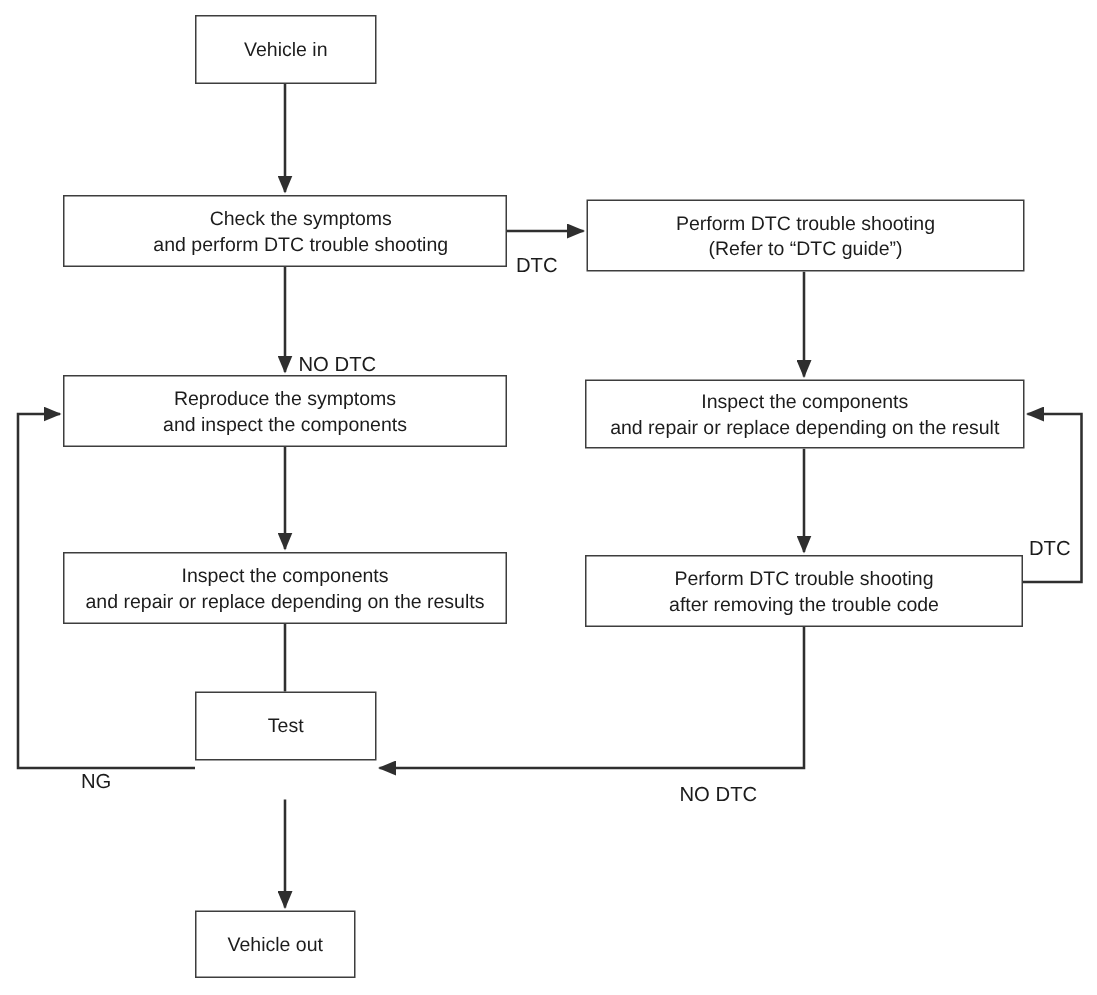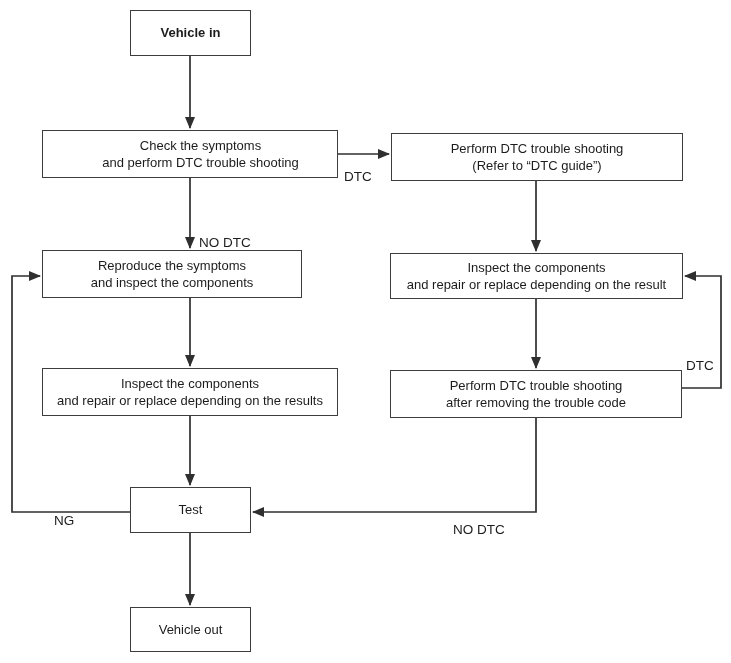--- a/index.html
+++ b/index.html
@@ -38,29 +38,29 @@
   }
   .edge-label {
     position: absolute;
     font-size: 13.5px;
     line-height: 1;
     color: #1c1c1c;
     white-space: nowrap;
     margin-top: 34px;
   }
   
-  #n-vehicle-in     { left:130px; top:10px;  width:121px; height:46px;font-weight:bold; }
+  #n-vehicle-in     { left:130px; top:10px;  width:121px; height:46px; }
   #n-check          { left:42px;  top:130px; width:296px; height:48px;padding-left:21px; }
   #n-dtc-guide      { left:391px; top:133px; width:292px; height:48px; }
-  #n-reproduce      { left:42px;  top:250px; width:260px; height:48px; }
+  #n-reproduce      { left:42px;  top:250px; width:296px; height:48px; }
   #n-inspect-right  { left:390px; top:253px; width:293px; height:46px; }
   #n-inspect-left   { left:42px;  top:368px; width:296px; height:48px; }
   #n-perform-after  { left:390px; top:370px; width:292px; height:48px; }
-  #n-test           { left:130px; top:487px; width:121px; height:46px; }
-  #n-vehicle-out    { left:130px; top:607px; width:121px; height:45px; }
+  #n-test           { left:130px; top:461px; width:121px; height:46px; }
+  #n-vehicle-out    { left:130px; top:607px; width:107px; height:45px; }
   
   #l-dtc-top        { left:344px; top:136px; }
   #l-no-dtc-left    { left:199px; top:202px; }
   #l-dtc-loop       { left:686px; top:325px; }
   #l-ng             { left:54px;  top:480px; }
   #l-no-dtc-bottom  { left:453px; top:489px; }
 </style>
 </head>
 <body>
 

